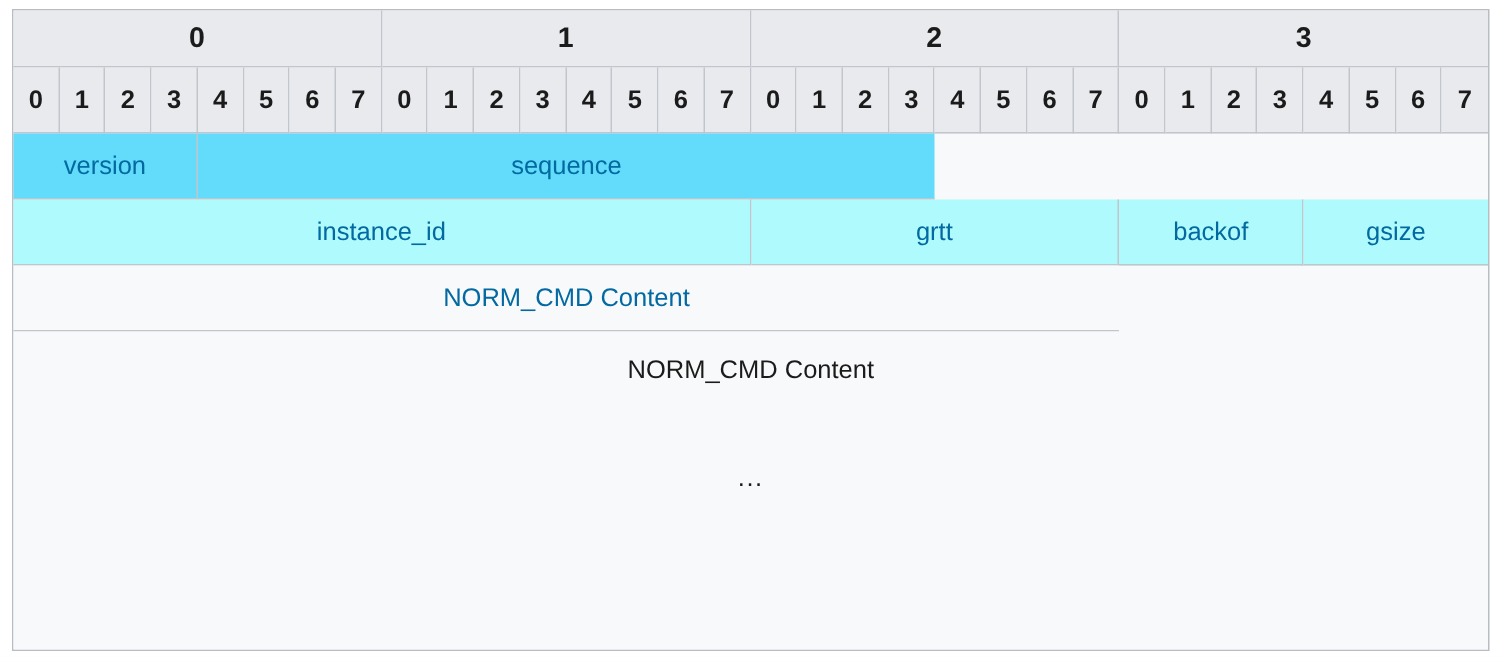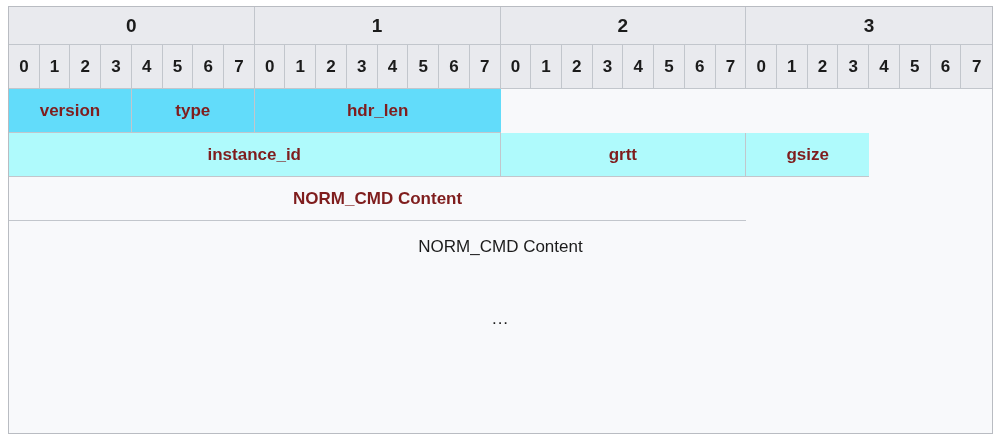--- a/index.html
+++ b/index.html
@@ -67,22 +67,22 @@
     background: #e9eaee;
     font-size: 17px;
     font-weight: bold;
     color: #1b1b1b;
   }
 
   
   .row-fields { height: 44px; }
   .row-fields .cell {
     font-size: 17px;
-    font-weight: bold;
-    color: #7f1d1d;
+    font-weight: normal;
+    color: #0369a1;
   }
 
   .fill-dark  { background: #62dcfa; }
   .fill-light { background: #affafc; }
   .fill-plain { background: #f8f9fb; }
 
   
   .w4  { width: 12.5%; }
   .w8  { width: 25%; }
   .w16 { width: 50%; }
@@ -160,28 +160,28 @@
     <div class="cell">2</div>
     <div class="cell">3</div>
     <div class="cell">4</div>
     <div class="cell">5</div>
     <div class="cell">6</div>
     <div class="cell">7</div>
   </div>
 
   <div class="row row-fields">
     <div class="cell fill-dark w4">version</div>
-    <div class="cell fill-dark w4">type</div>
-    <div class="cell fill-dark w8">hdr_len</div>
+    <div class="cell fill-dark w16">sequence</div>
   </div>
 
 
   <div class="row row-fields">
     <div class="cell fill-light w16">instance_id</div>
     <div class="cell fill-light w8">grtt</div>
+    <div class="cell fill-light w4">backof</div>
     <div class="cell fill-light w4">gsize</div>
   </div>
 
 
   <div class="row row-fields">
     <div class="cell fill-plain w24">NORM_CMD Content</div>
   </div>
 
   <div class="row-content">
     <div class="content-title">NORM_CMD Content</div>

